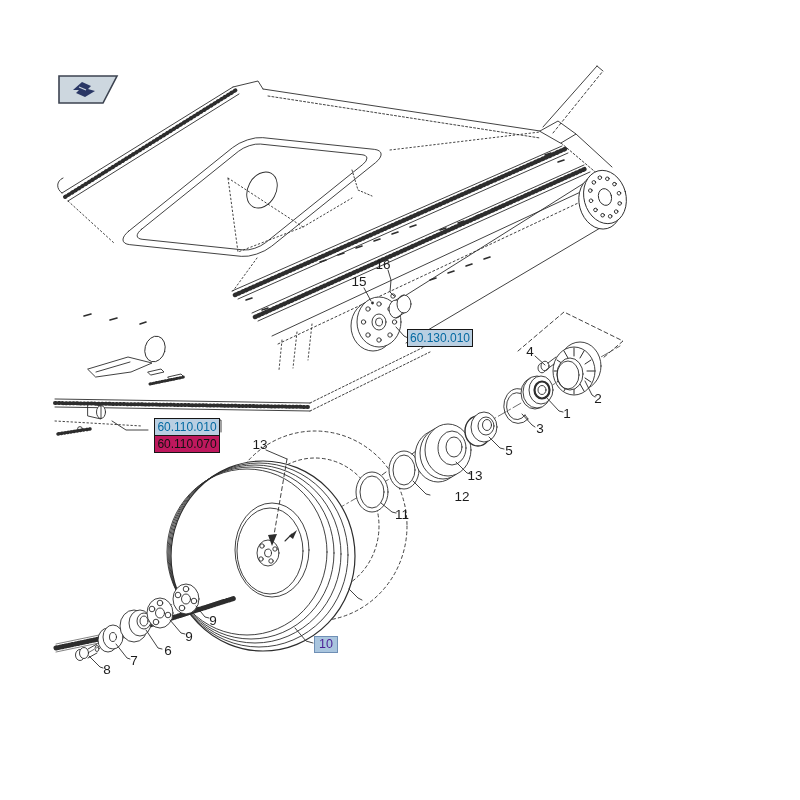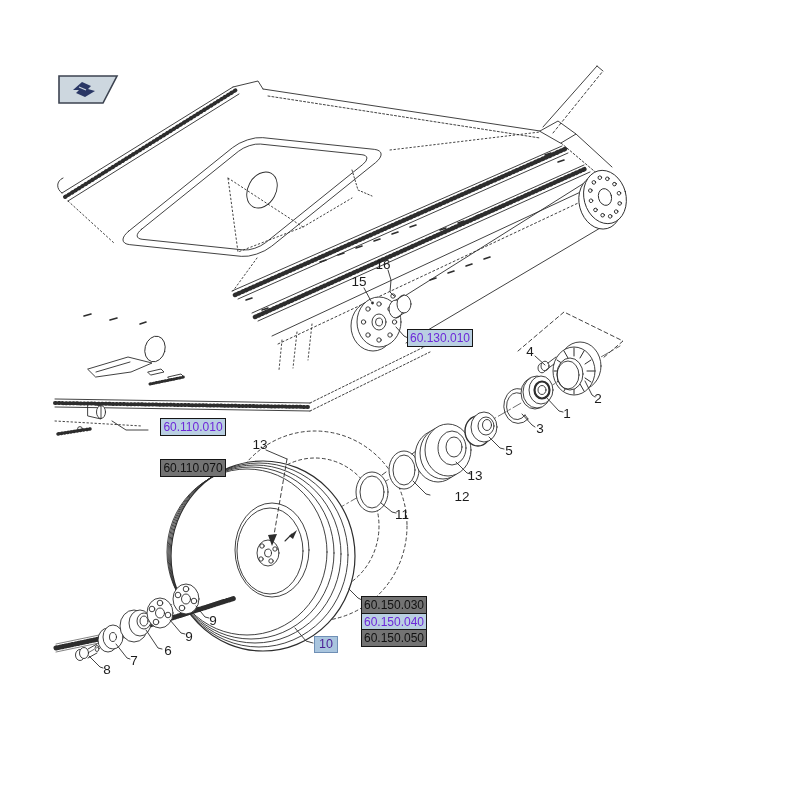--- a/index.html
+++ b/index.html
@@ -3,24 +3,24 @@
 <meta charset="utf-8">
 <style>
   html,body{margin:0;padding:0;background:#fff;}
   .stage{position:relative;width:800px;height:800px;background:#ffffff;overflow:hidden;
          font-family:"Liberation Sans", sans-serif;}
   .stage svg{position:absolute;left:0;top:0;}
   
   .related-btn{position:absolute;left:58px;top:75px;width:62px;height:30px;cursor:pointer;background:transparent;border:none;padding:0;}
   
   .ref-stack{position:absolute;display:flex;flex-direction:column;}
-  .ref{width:66px;height:18px;border:1.5px solid #161616;background:#737373;color:#111;
+  .ref{width:66px;height:18px;border:1.5px solid #161616;background:#be185d;color:#111;
        font-size:12px;line-height:17px;text-align:center;box-sizing:border-box;cursor:pointer;}
   .ref + .ref{margin-top:-1.5px;}
-  .ref.hl{background:#b9cfe2;color:#6d28d9;}
+  .ref.hl{background:#b9cfe2;color:#0369a1;}
   
   .callout{position:absolute;transform:translate(-50%,-50%);font-size:13.5px;color:#1c1c1c;
            white-space:nowrap;cursor:pointer;text-align:center;}
   .callout.sel{background:#a9c5de;color:#4c1d95;border:1px solid #6f8fb5;padding:0 4px;
                font-size:12.5px;line-height:15px;transform:none;}
 </style>
 </head>
 <body>
 
 <div class="stage">
@@ -328,30 +328,25 @@
       <polygon points="1,1 59,1 45,28 1,28" fill="#cdd7df" stroke="#3c4350" stroke-width="1.6"></polygon>
       <path d="M15,15 L24,7 L33,11 L30,14 L37,16 L27,22 L18,18 L21,15 Z" fill="#2a3765"></path>
       <path d="M21,12 l7,3" stroke="#cdd7df" stroke-width="1.2" fill="none"></path>
     </svg>
   </button>
 
   <div class="ref-stack" style="left:407px;top:329px;">
     <div class="ref hl">60.130.010</div>
   </div>
 
-  <div class="ref-stack" style="left:160px;top:418px;gap:24px;">
+  <div class="ref-stack" style="left:154px;top:418px;">
     <div class="ref hl">60.110.010</div>
     <div class="ref">60.110.070</div>
   </div>
 
-  <div class="ref-stack" style="left:361px;top:596px;">
-    <div class="ref">60.150.030</div>
-    <div class="ref hl">60.150.040</div>
-    <div class="ref">60.150.050</div>
-  </div>
 
   <span class="callout" style="left:567px;top:413px;">1</span>
   <span class="callout" style="left:598px;top:398px;">2</span>
   <span class="callout" style="left:540px;top:428px;">3</span>
   <span class="callout" style="left:530px;top:351px;">4</span>
   <span class="callout" style="left:509px;top:450px;">5</span>
   <span class="callout" style="left:168px;top:650px;">6</span>
   <span class="callout" style="left:134px;top:660px;">7</span>
   <span class="callout" style="left:107px;top:669px;">8</span>
   <span class="callout" style="left:189px;top:636px;">9</span>

